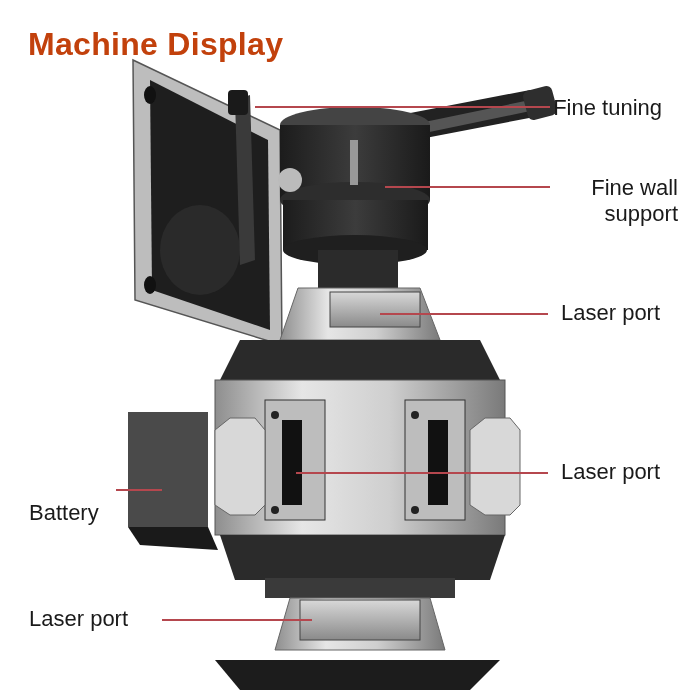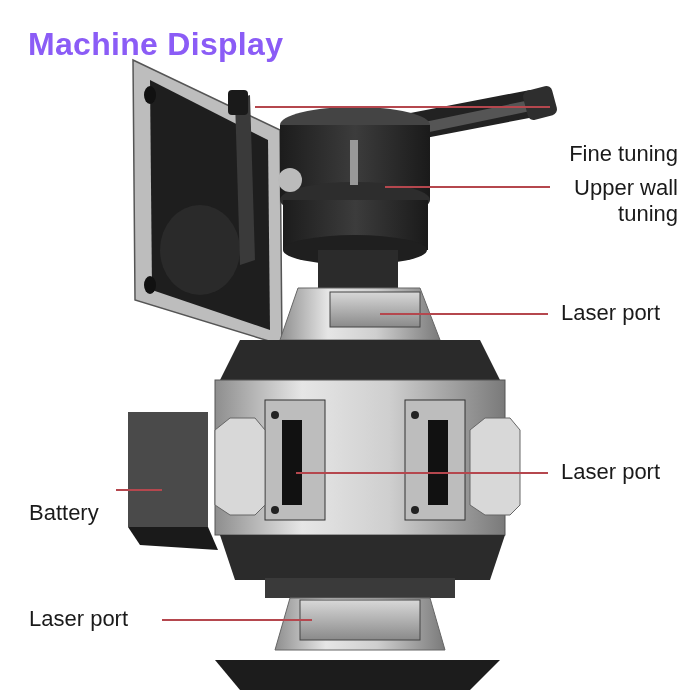--- a/index.html
+++ b/index.html
@@ -1,17 +1,17 @@
 <!DOCTYPE html>
 <html><head>
 <meta charset="utf-8">
 <style>
   html,body{margin:0;padding:0;background:#fff;}
   body{width:700px;height:700px;position:relative;overflow:hidden;font-family:"Liberation Sans",sans-serif;}
-  .title{position:absolute;left:28px;top:26px;font-size:32px;font-weight:bold;color:#8b5cf6;letter-spacing:0.3px;}
+  .title{position:absolute;left:28px;top:26px;font-size:32px;font-weight:bold;color:#c2410c;letter-spacing:0.3px;}
   .label{position:absolute;font-size:22px;color:#1a1a1a;line-height:26px;}
   .label.right{text-align:right;}
   .line{position:absolute;height:2px;background:#b5474e;}
   svg.device{position:absolute;left:0;top:0;}
 </style>
 </head>
 <body>
 
 <div class="title">Machine Display</div>
 
@@ -99,23 +99,23 @@
   </g>
 </svg>
 
 <div class="line" style="left:255px;top:106px;width:295px;"></div>
 <div class="line" style="left:385px;top:186px;width:165px;"></div>
 <div class="line" style="left:380px;top:313px;width:168px;"></div>
 <div class="line" style="left:296px;top:472px;width:252px;"></div>
 <div class="line" style="left:116px;top:489px;width:46px;"></div>
 <div class="line" style="left:162px;top:619px;width:150px;"></div>
 
-<div class="label right" style="right:22px;top:95px;margin-top:46px;">
+<div class="label right" style="right:38px;top:95px;">
   <div>Fine tuning</div>
 </div>
 <div class="label right" style="right:22px;top:175px;">
-  <div>Upper wall</div>
-  <div>tuning</div>
+  <div>Fine wall</div>
+  <div>support</div>
 </div>
 <div class="label" style="left:561px;top:300px;">Laser port</div>
 <div class="label" style="left:561px;top:459px;">Laser port</div>
 <div class="label" style="left:29px;top:500px;">Battery</div>
 <div class="label" style="left:29px;top:606px;">Laser port</div>
 
 </body></html>

